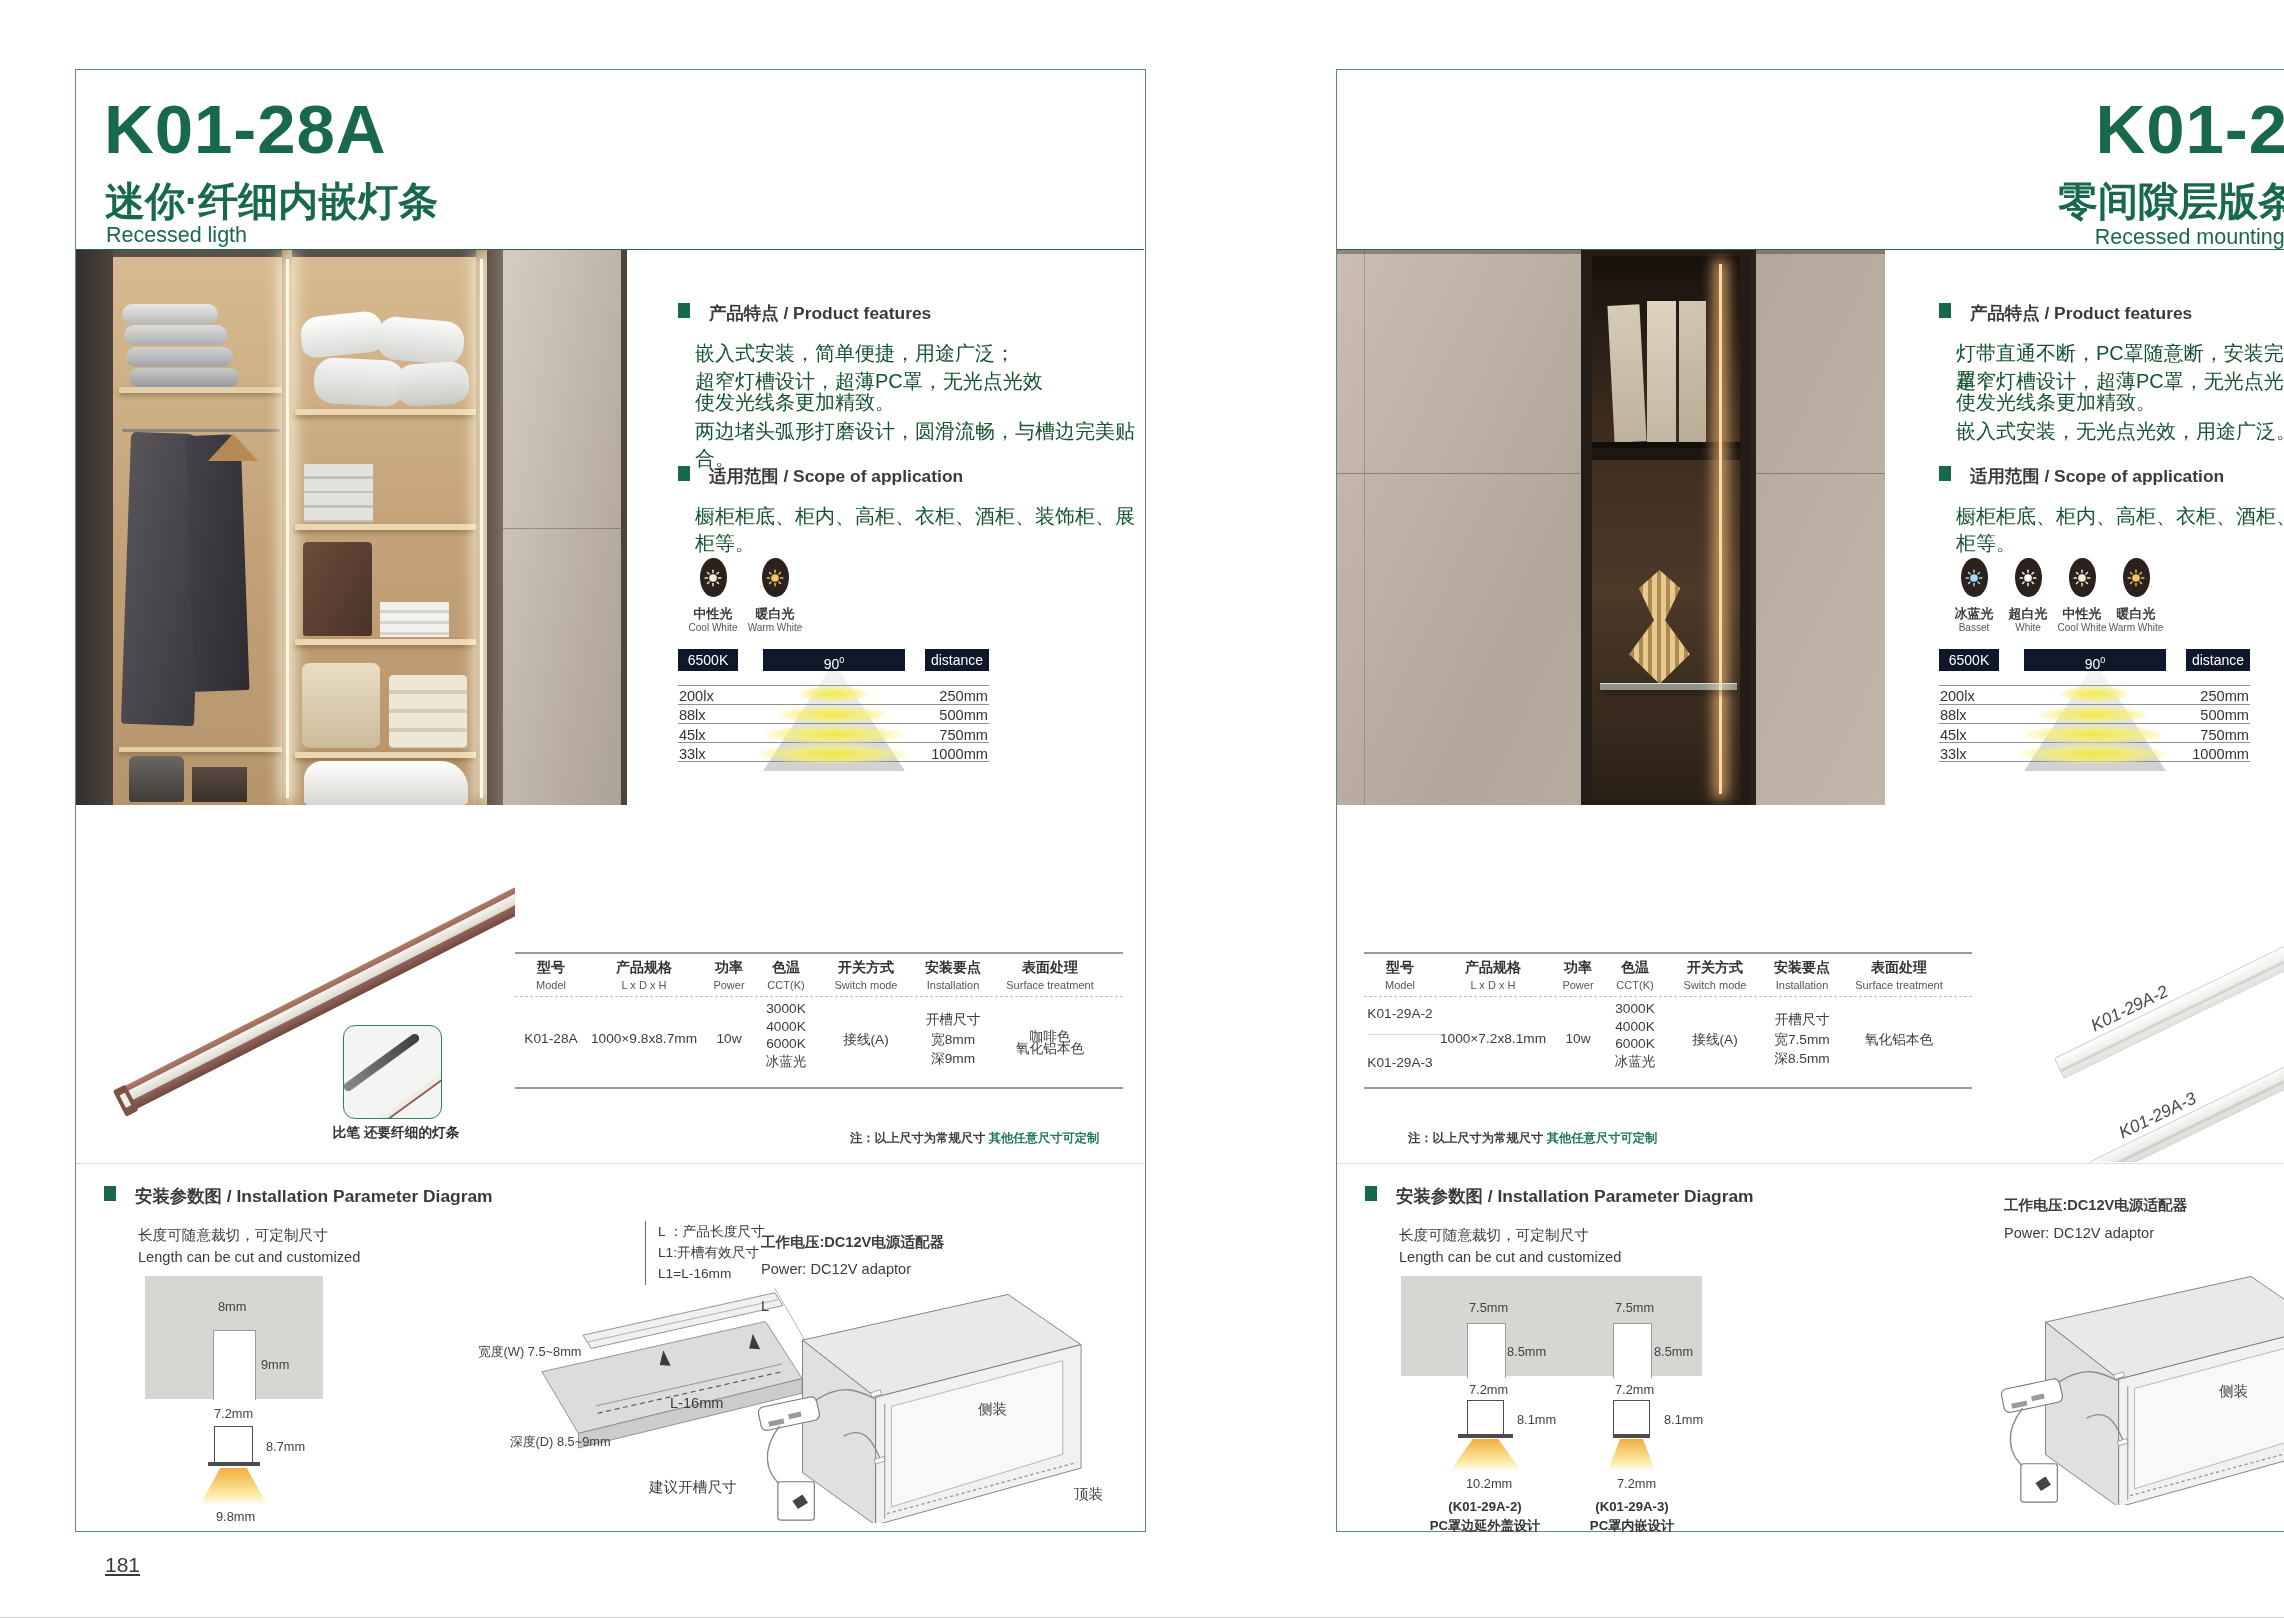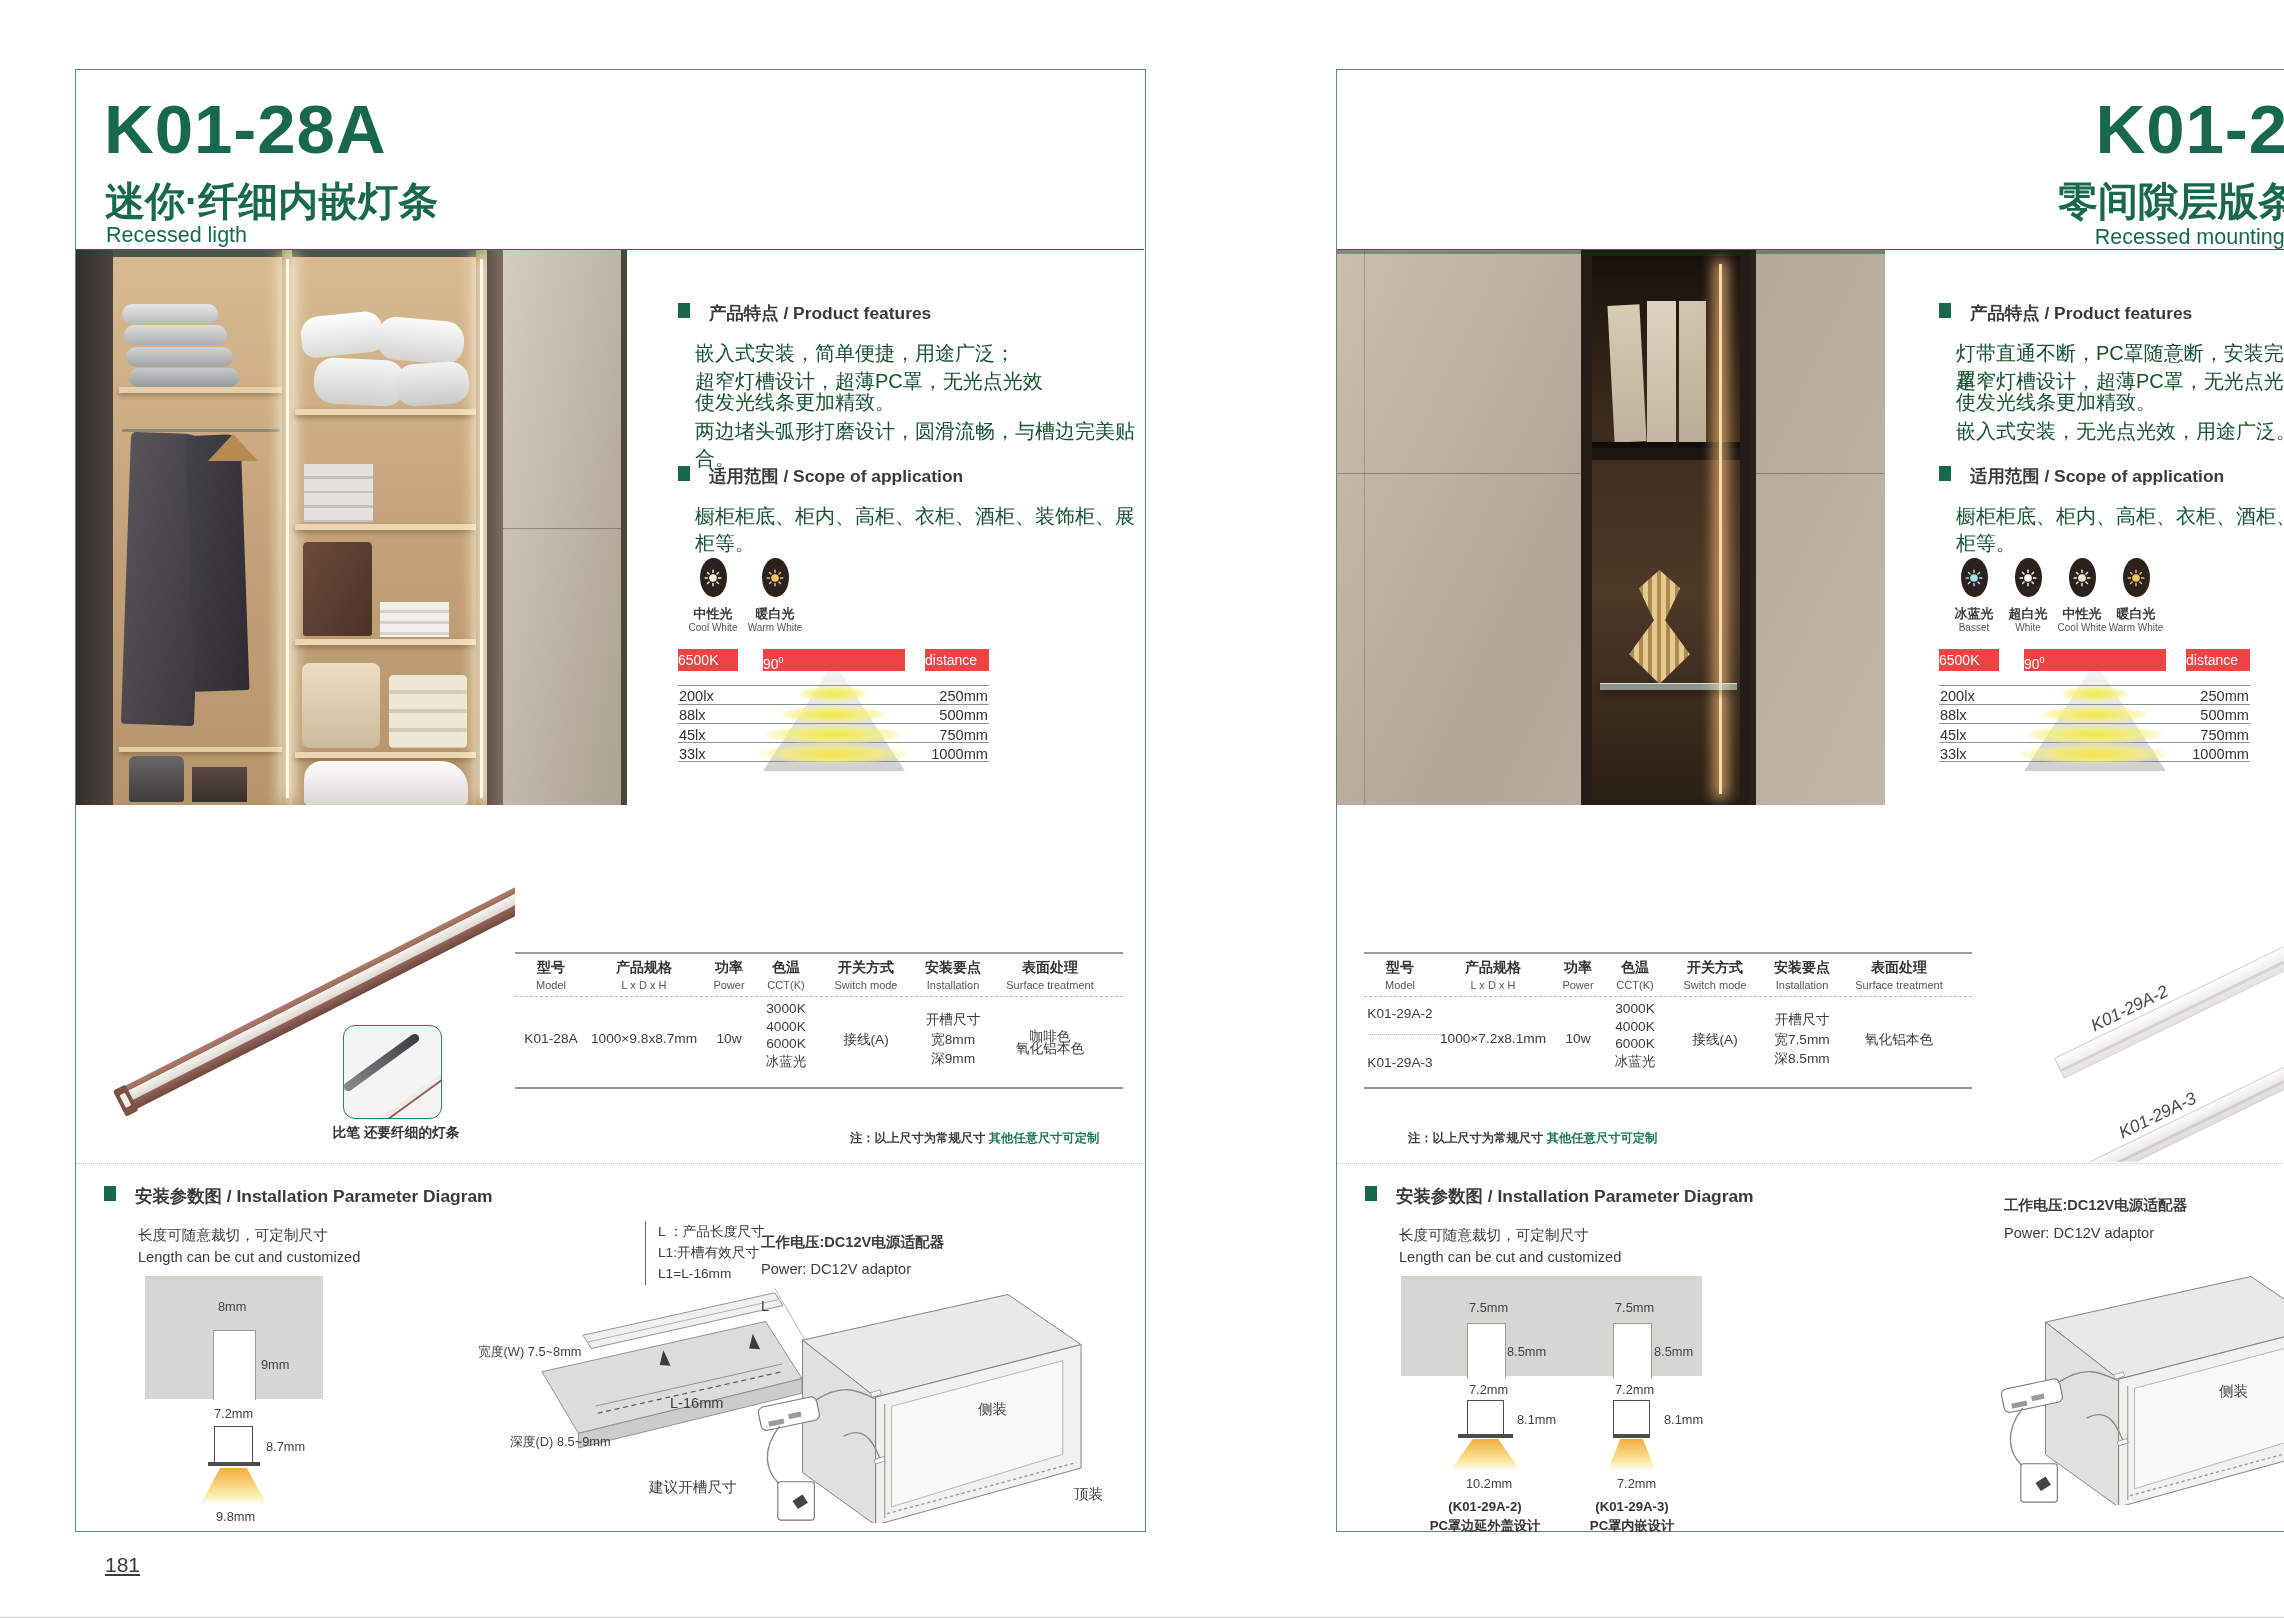--- a/index.html
+++ b/index.html
@@ -12,21 +12,21 @@
   .sub-cn{font-size:40px;font-weight:bold;line-height:1;}
   .sub-en{font-size:21.5px;line-height:1;}
   .hdr-line{position:absolute;left:0;width:1068px;height:0;border-top:1.4px solid #1d6b4d;}
   .sec-h{position:absolute;display:flex;gap:19px;font-size:17.4px;font-weight:bold;color:#3a3a3a;align-items:flex-start;}
   .bullet{display:block;width:12px;height:14.6px;background:#17694a;margin-top:2.3px;flex:none;}
   .para{position:absolute;font-size:20px;color:#14532d;line-height:1.35;}
   .licon{position:absolute;width:26.5px;height:39px;border-radius:50%;background:#2b221d;}
   .licon svg{position:absolute;left:3.2px;top:9.6px;width:20px;height:20px;}
   .licn{position:absolute;font-size:13px;font-weight:bold;color:#3a3a3a;text-align:center;width:73px;transform:translateX(-50%);font-family:Liberation Mono, monospace;}
   .lien{position:absolute;font-size:10px;color:#555;text-align:center;width:82px;transform:translateX(-50%);}
-  .chip{position:absolute;height:22px;background:#ef4444;color:#fff;font-size:14px;line-height:22px;}
+  .chip{position:absolute;height:22px;background:#0f172a;color:#fff;font-size:14px;text-align:center;line-height:22px;}
   .cline{position:absolute;height:0;border-top:0.9px solid #8f8f8f;}
   .lux{position:absolute;font-size:14.6px;color:#333;}
   .mm{position:absolute;font-size:14.6px;color:#333;text-align:right;width:73px;}
   .cone{position:absolute;background:linear-gradient(rgba(150,150,150,.10),rgba(150,150,150,.45));clip-path:polygon(46% 0,54% 0,100% 100%,0 100%);}
   .spot{position:absolute;border-radius:50%;background:radial-gradient(ellipse at center,rgba(243,233,60,.95) 0%,rgba(246,240,120,.75) 45%,rgba(246,240,120,0) 78%);}
   .thick{position:absolute;height:1.8px;background:#9a9a9a;}
   .tdash{position:absolute;height:0;border-top:0.9px dashed #bcbcbc;}
   .th-cn{position:absolute;font-size:14px;font-weight:bold;color:#333;transform:translateX(-50%);white-space:nowrap;}
   .th-en{position:absolute;font-size:11px;color:#555;transform:translateX(-50%);white-space:nowrap;}
   .td{position:absolute;font-size:13.7px;color:#3d3d3d;transform:translateX(-50%);white-space:nowrap;}

